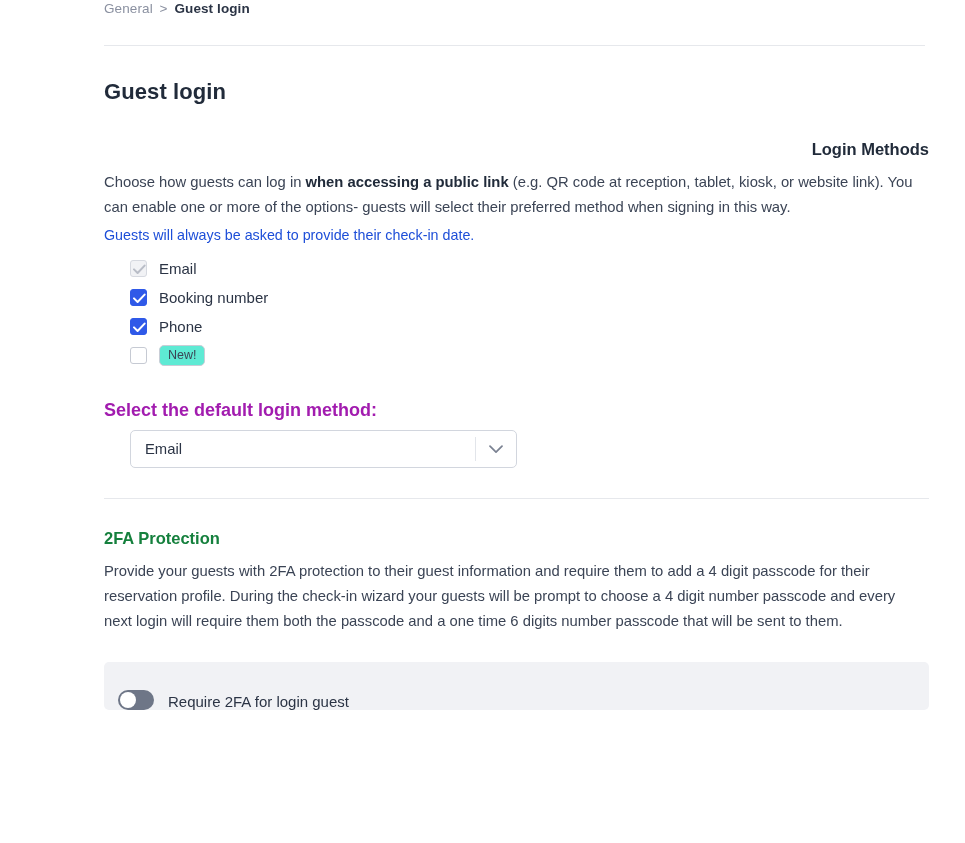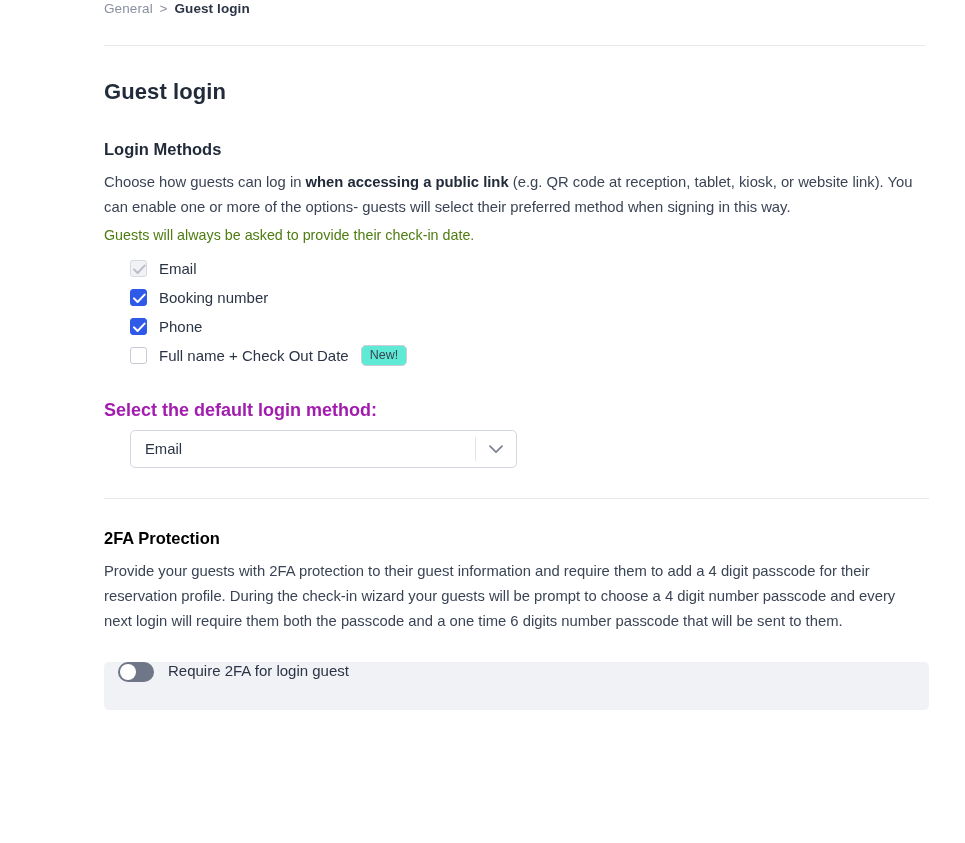--- a/index.html
+++ b/index.html
@@ -73,20 +73,21 @@
     font-weight: bold;
     color: #212b3a;
     letter-spacing: 0.1px;
   }
   h2.section-title {
     margin: 32px 0 0 0;
     font-size: 16.5px;
     line-height: 22px;
     font-weight: bold;
     color: #212b3a;
+    text-align: right;
   }
   p.section-desc {
     margin: 10px 0 0 0;
     font-size: 14.8px;
     line-height: 25px;
     color: #3b4455;
     max-width: 812px;
   }
   p.section-desc .emph {
     font-weight: bold;
@@ -95,21 +96,21 @@
   .sub-label {
     margin-top: 28px;
     font-size: 14.5px;
     font-weight: bold;
     color: #212b3a;
     line-height: 20px;
   }
   .sub-hint {
     margin-top: 5px;
     font-size: 14.3px;
-    color: #4d7c0f;
+    color: #1d4ed8;
     line-height: 20px;
   }
   .options {
     margin-top: 9px;
     padding-left: 26px;
   }
   .option-row {
     display: flex;
     align-items: center;
     height: 29px;
@@ -190,30 +191,30 @@
     margin-top: 30px;
     width: 825px;
     height: 1px;
     background: #e6e8ec;
   }
   h2.section-title-2 {
     margin: 28px 0 0 0;
     font-size: 16.5px;
     line-height: 22px;
     font-weight: bold;
-    color: #000000;
+    color: #15803d;
   }
   .toggle-bar {
     margin-top: 28px;
     width: 825px;
     height: 48px;
     background: #f1f2f5;
     border-radius: 5px;
     display: flex;
-    align-items: flex-start;
+    align-items: flex-end;
     padding-left: 14px;
   }
   .toggle {
     width: 36px;
     height: 20px;
     border-radius: 10px;
     background: #6e7687;
     position: relative;
     flex: 0 0 auto;
     cursor: pointer;
@@ -282,21 +283,20 @@
         <div class="cbox checked">
           <svg width="13" height="11" viewBox="0 0 13 11">
               <path d="M1 5.4 L4.6 9 L11.6 1.6" fill="none" stroke="#ffffff" stroke-width="2" stroke-linecap="round" stroke-linejoin="round"></path>
             </svg>
         </div>
         <div class="option-label">Phone</div>
       </div>
 
       <div class="option-row">
         <div class="cbox"></div>
-        <div class="option-label">Full name + Check Out Date</div>
         <div class="badge-new">New!</div>
       </div>
 
     </div>
 
     <div class="select-label">Select the default login method:</div>
 
     <div class="select-wrap">
       <div class="select-value">Email</div>
       <div class="select-sep"></div>

